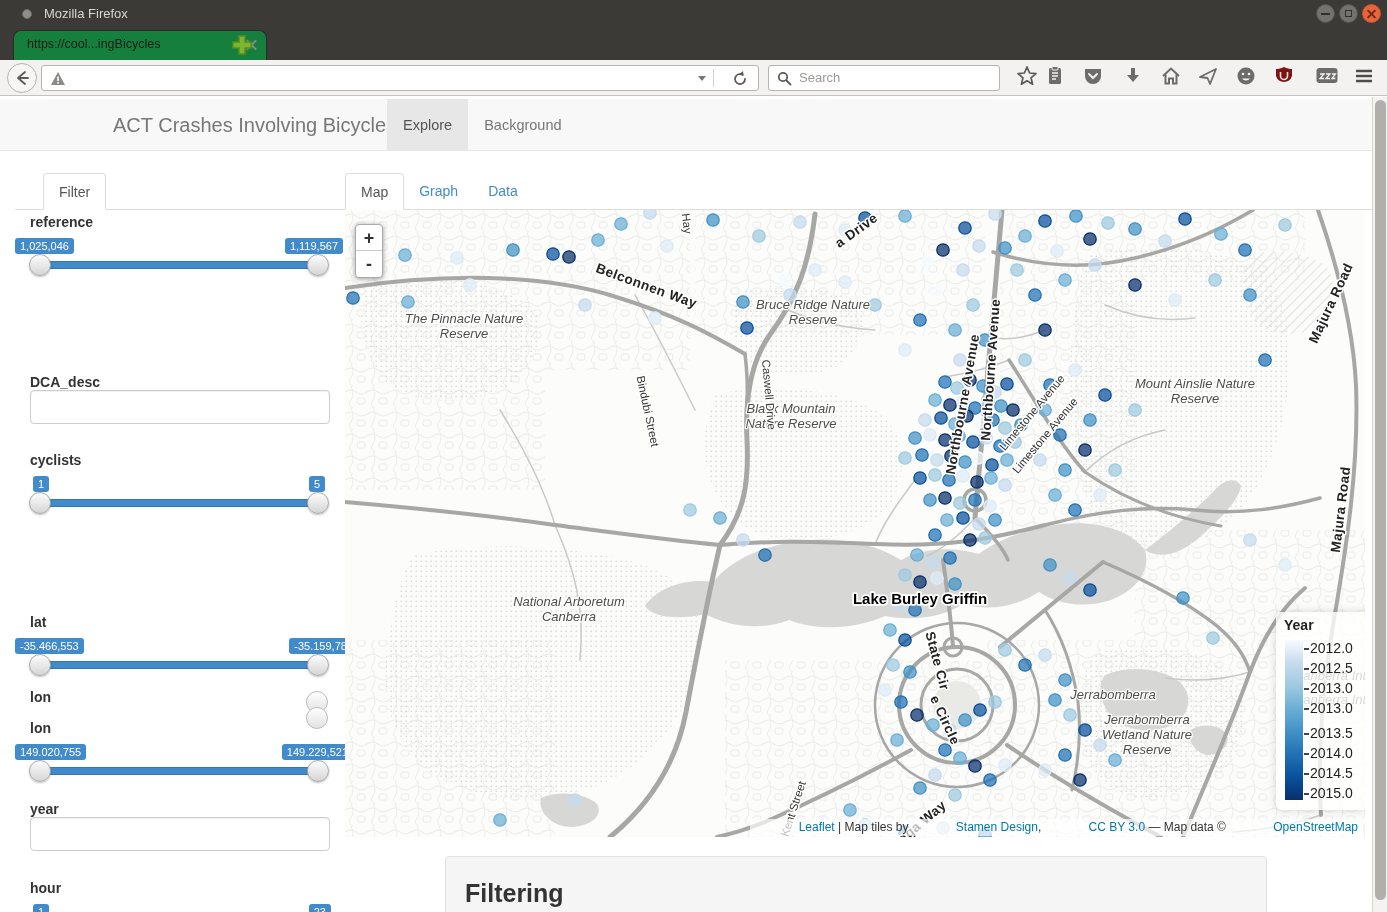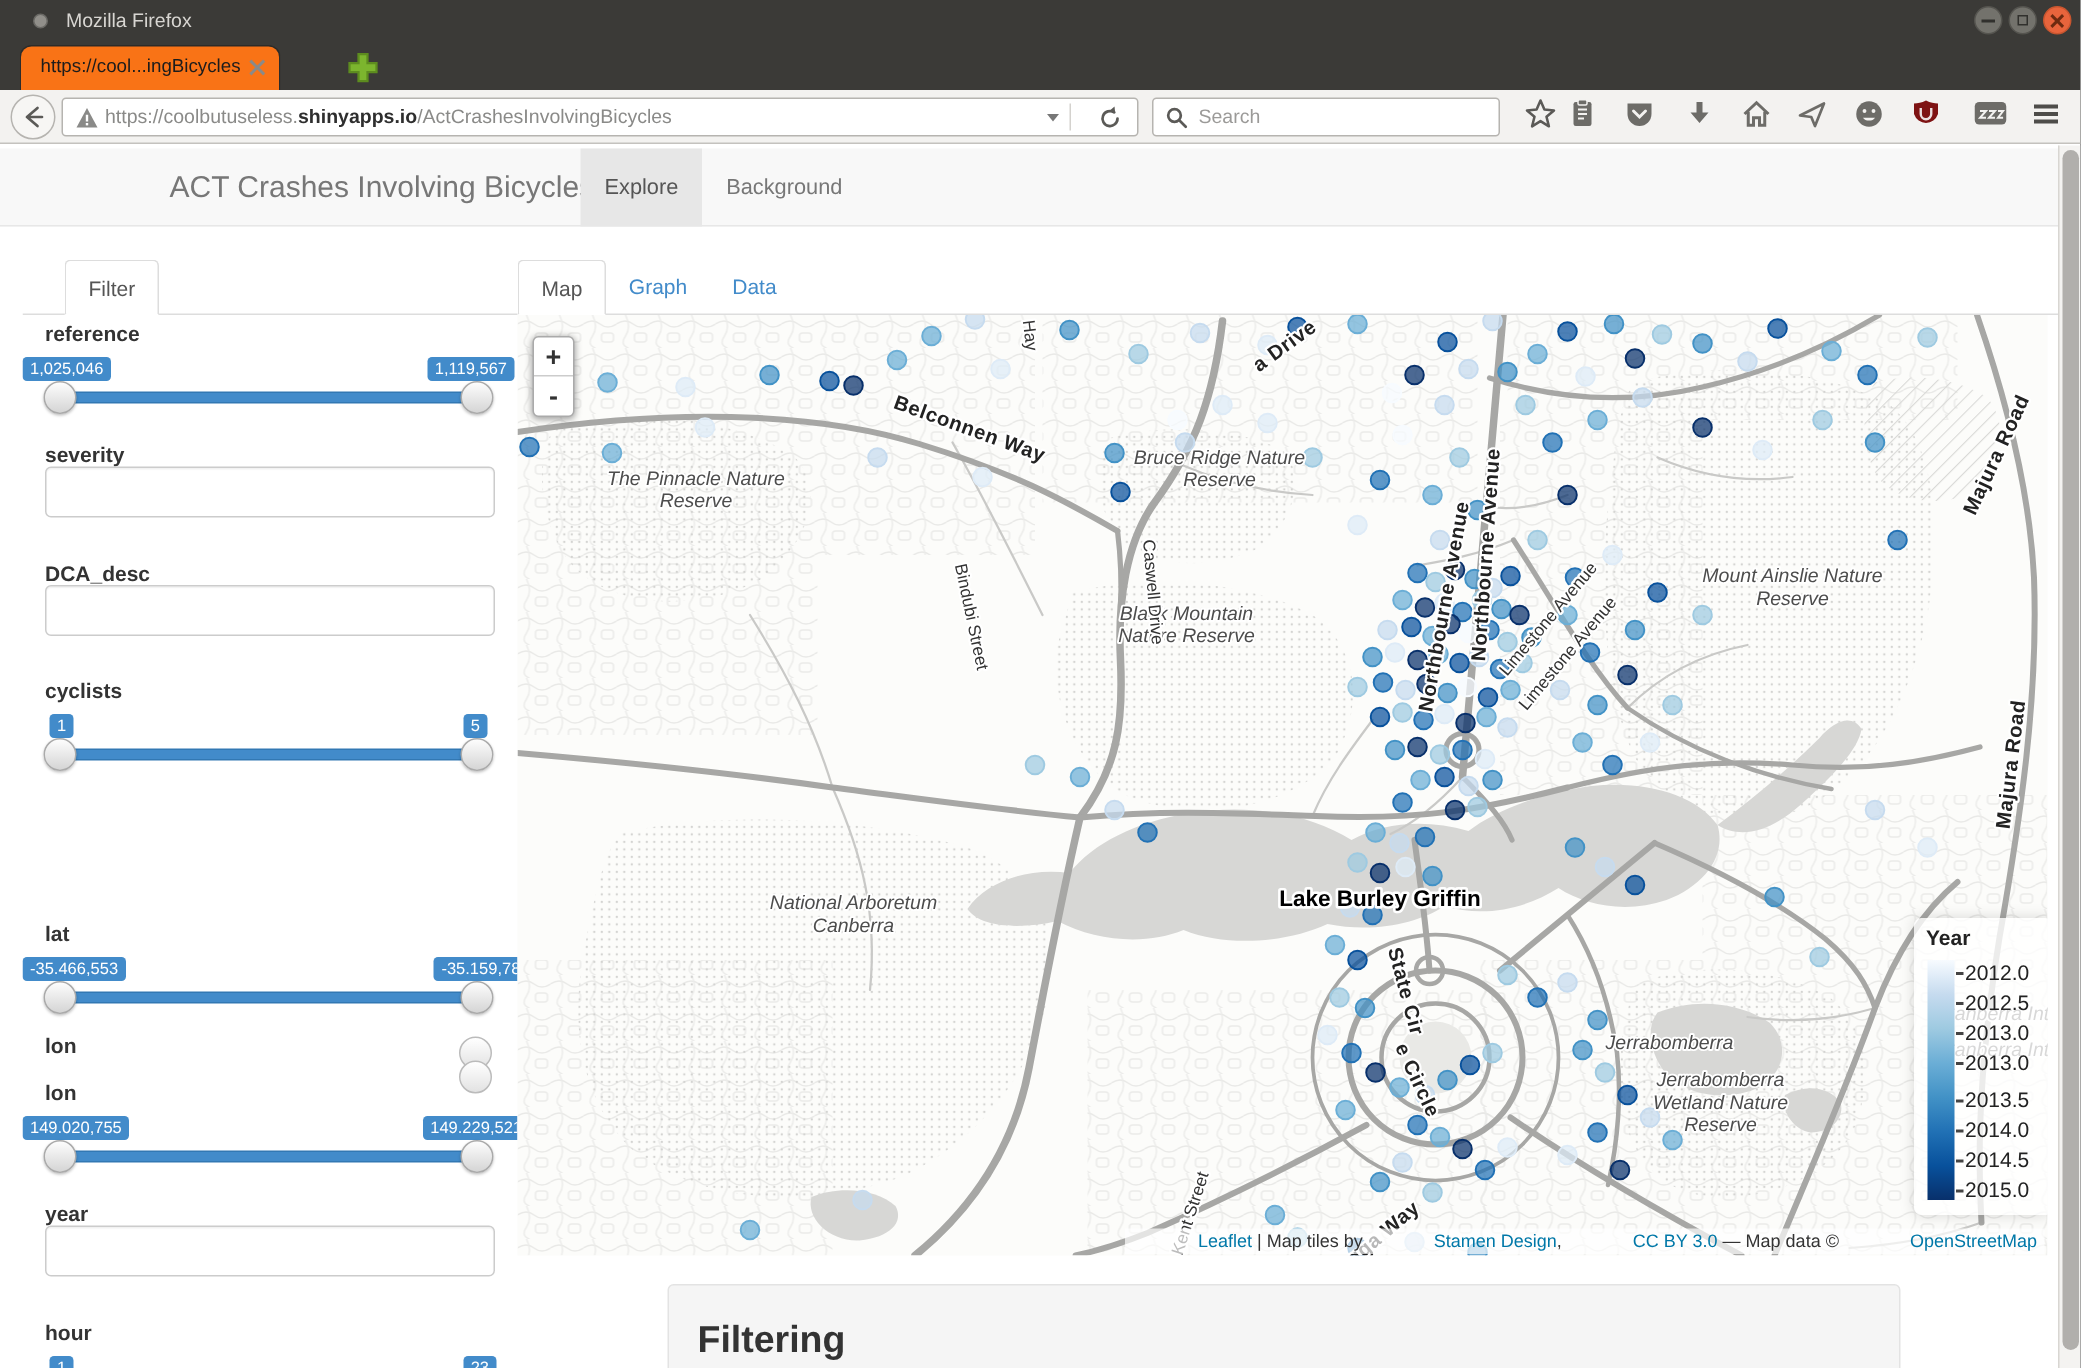--- a/index.html
+++ b/index.html
@@ -13,21 +13,21 @@
   .win-controls{position:absolute;right:6px;top:4px;display:flex;gap:2px;}
   .wc{width:19px;height:19px;border-radius:50%;background:#73726c;border:1px solid #55544f;position:relative;margin-left:2px;}
   .wc.close{background:#e8643c;border-color:#c8552f;}
   .wc i{position:absolute;background:#31302d;}
   .wc-min{left:4px;top:8px;width:9px;height:2px;}
   .wc-max{left:5px;top:5px;width:7px;height:7px;background:transparent !important;border:1.5px solid #31302d;}
   .wc-x1{left:3px;top:8px;width:11px;height:2px;transform:rotate(45deg);background:#6e2a10 !important;}
   .wc-x2{left:3px;top:8px;width:11px;height:2px;transform:rotate(-45deg);background:#6e2a10 !important;}
 
   .tabstrip{position:absolute;left:0;top:28px;width:100%;height:32px;background:#3b3a37;}
-  .btab{position:absolute;left:13px;top:2px;width:174px;height:30px;background:#f97316;border-radius:8px 8px 0 0;border:1px solid #2c2b29;border-bottom:none;}
+  .btab{position:absolute;left:13px;top:2px;width:254px;height:30px;background:#15803d;border-radius:8px 8px 0 0;border:1px solid #2c2b29;border-bottom:none;}
   .btab-title{position:absolute;left:13px;top:6px;font-size:12.5px;color:#1c1c1c;white-space:nowrap;}
   .btab-close{position:absolute;right:8px;top:8px;width:13px;height:13px;}
   .btab-close i{position:absolute;left:0;top:5px;width:13px;height:2px;background:#8a8a88;}
   .btab-close i:first-child{transform:rotate(45deg);}
   .btab-close i:last-child{transform:rotate(-45deg);}
   .newtab{position:absolute;left:230px;top:6px;width:24px;height:22px;}
 
   .toolbar{position:absolute;left:0;top:60px;width:100%;height:36px;background:#f3f2f0;border-bottom:1px solid #c4c2be;}
   .back-btn{position:absolute;left:7px;top:3px;width:30px;height:30px;border-radius:50%;background:#f7f6f4;border:1px solid #b6b4b0;}
   .urlbar{position:absolute;left:41px;top:5px;width:718px;height:26px;background:#fff;border:1px solid #b6b4b0;border-radius:3px;font-size:13px;line-height:24px;white-space:nowrap;overflow:hidden;}
@@ -140,21 +140,20 @@
       <svg width="28" height="28" viewBox="0 0 28 28">
         <path d="M17 8 L10 14 L17 20 M10 14 H20" class="icon-stroke"></path>
       </svg>
     </div>
     <div class="urlbar">
       <svg class="url-warn" width="16" height="15" viewBox="0 0 16 15">
         <path d="M8 1 L15 14 H1 Z" fill="#8a8a88"></path>
         <rect x="7.2" y="5.5" width="1.6" height="4.5" fill="#fff"></rect>
         <rect x="7.2" y="11" width="1.6" height="1.6" fill="#fff"></rect>
       </svg>
-      <span class="url-text"><span class="url-pre">https://coolbutuseless.</span><span class="url-dom">shinyapps.io</span><span class="url-path">/ActCrashesInvolvingBicycles</span></span>
       <span class="url-caret"></span>
       <span class="url-div"></span>
       <div class="reload">
         <svg width="20" height="20" viewBox="0 0 20 20">
           <path d="M15 10 a5 5 0 1 1 -2.2-4.1" class="icon-stroke"></path>
           <path d="M13 2 L13.5 6.5 L9.5 5" fill="#5b5a57" stroke="none"></path>
         </svg>
       </div>
     </div>
     <div class="searchbar">
@@ -240,24 +239,20 @@
         <div class="s-tab">Filter</div>
       </div>
       <div id="filter-area" style="position:absolute;left:0;top:37px;width:330px;height:702px;">
           <div class="fgroup" style="top: 4px;">
             <div class="flabel">reference</div>
             <span class="badge" style="left: 0px;">1,025,046</span>
             <span class="badge" style="right: 2px;">1,119,567</span>
             <div class="track"></div>
             <div class="handle" style="left: 14px;"></div>
             <div class="handle" style="left: 292px;"></div>
-          </div>
-          <div class="fgroup" style="top: 85px;">
-            <div class="flabel">severity</div>
-            <div class="selinput"></div>
           </div>
           <div class="fgroup" style="top: 163.5px;">
             <div class="flabel">DCA_desc</div>
             <div class="selinput"></div>
           </div>
           <div class="fgroup" style="top: 242px;">
             <div class="flabel">cyclists</div>
             <span class="badge" style="left: 18px;">1</span>
             <span class="badge" style="right: 20px;">5</span>
             <div class="track"></div>

